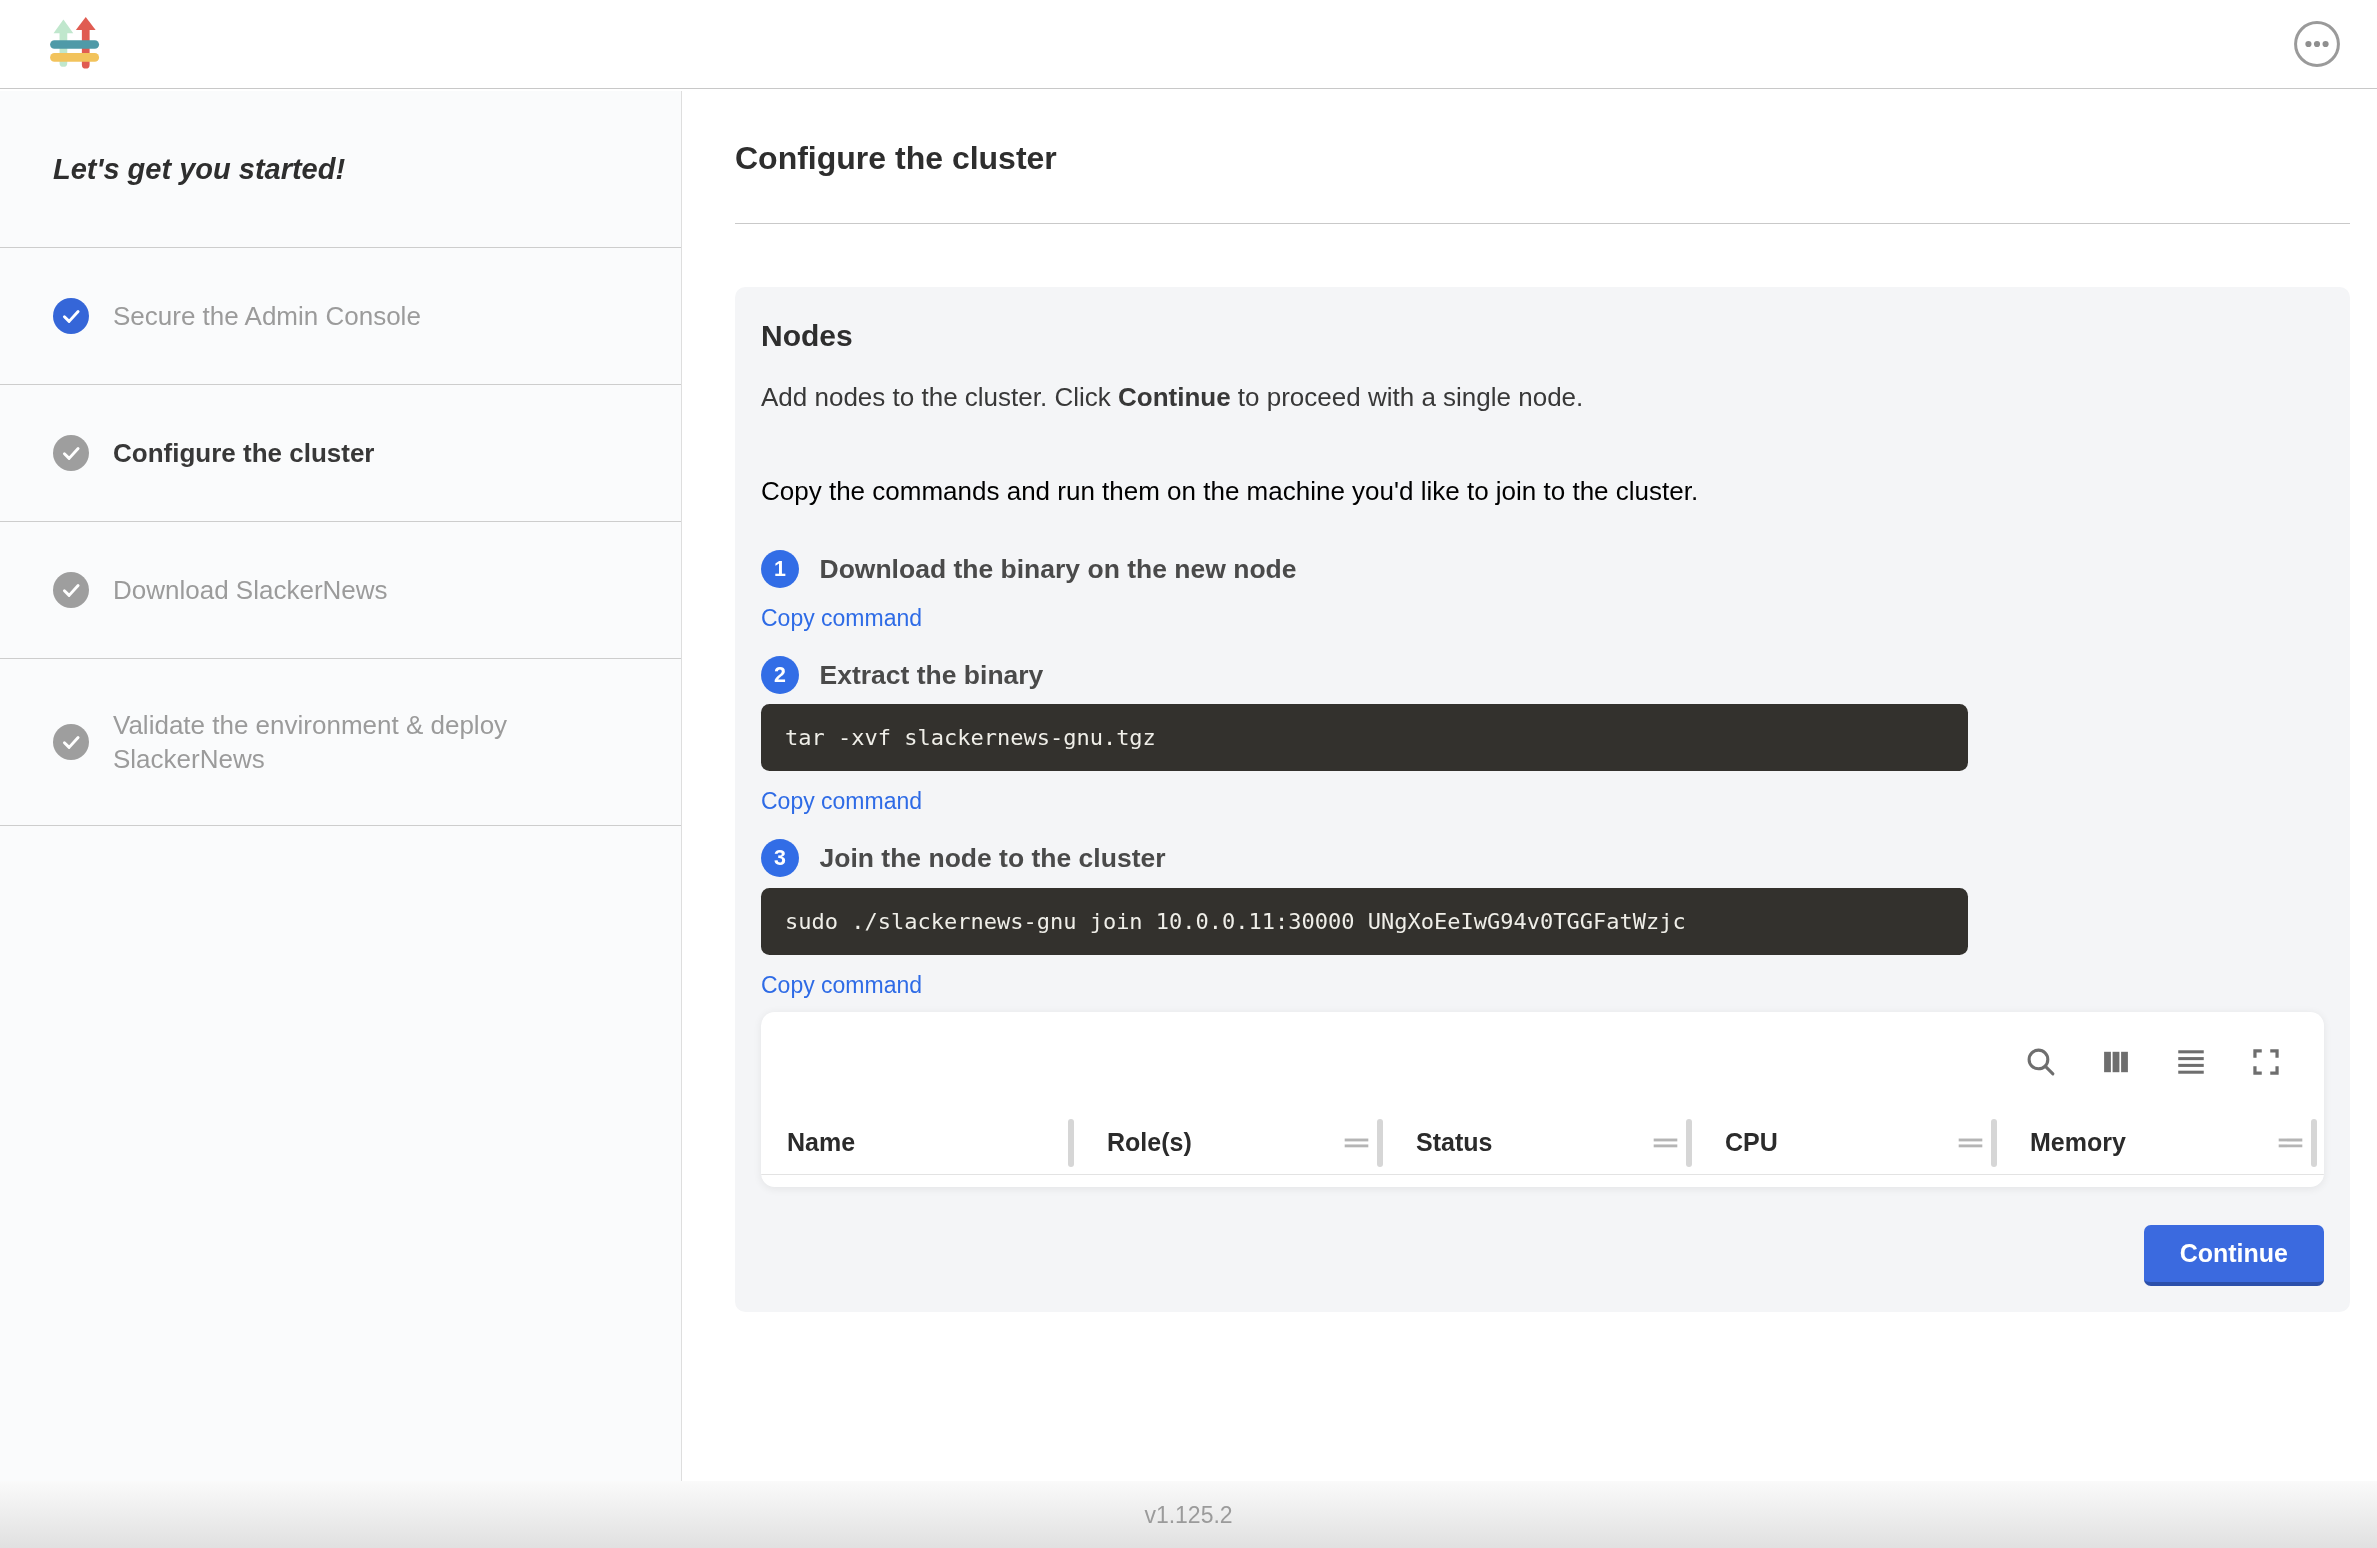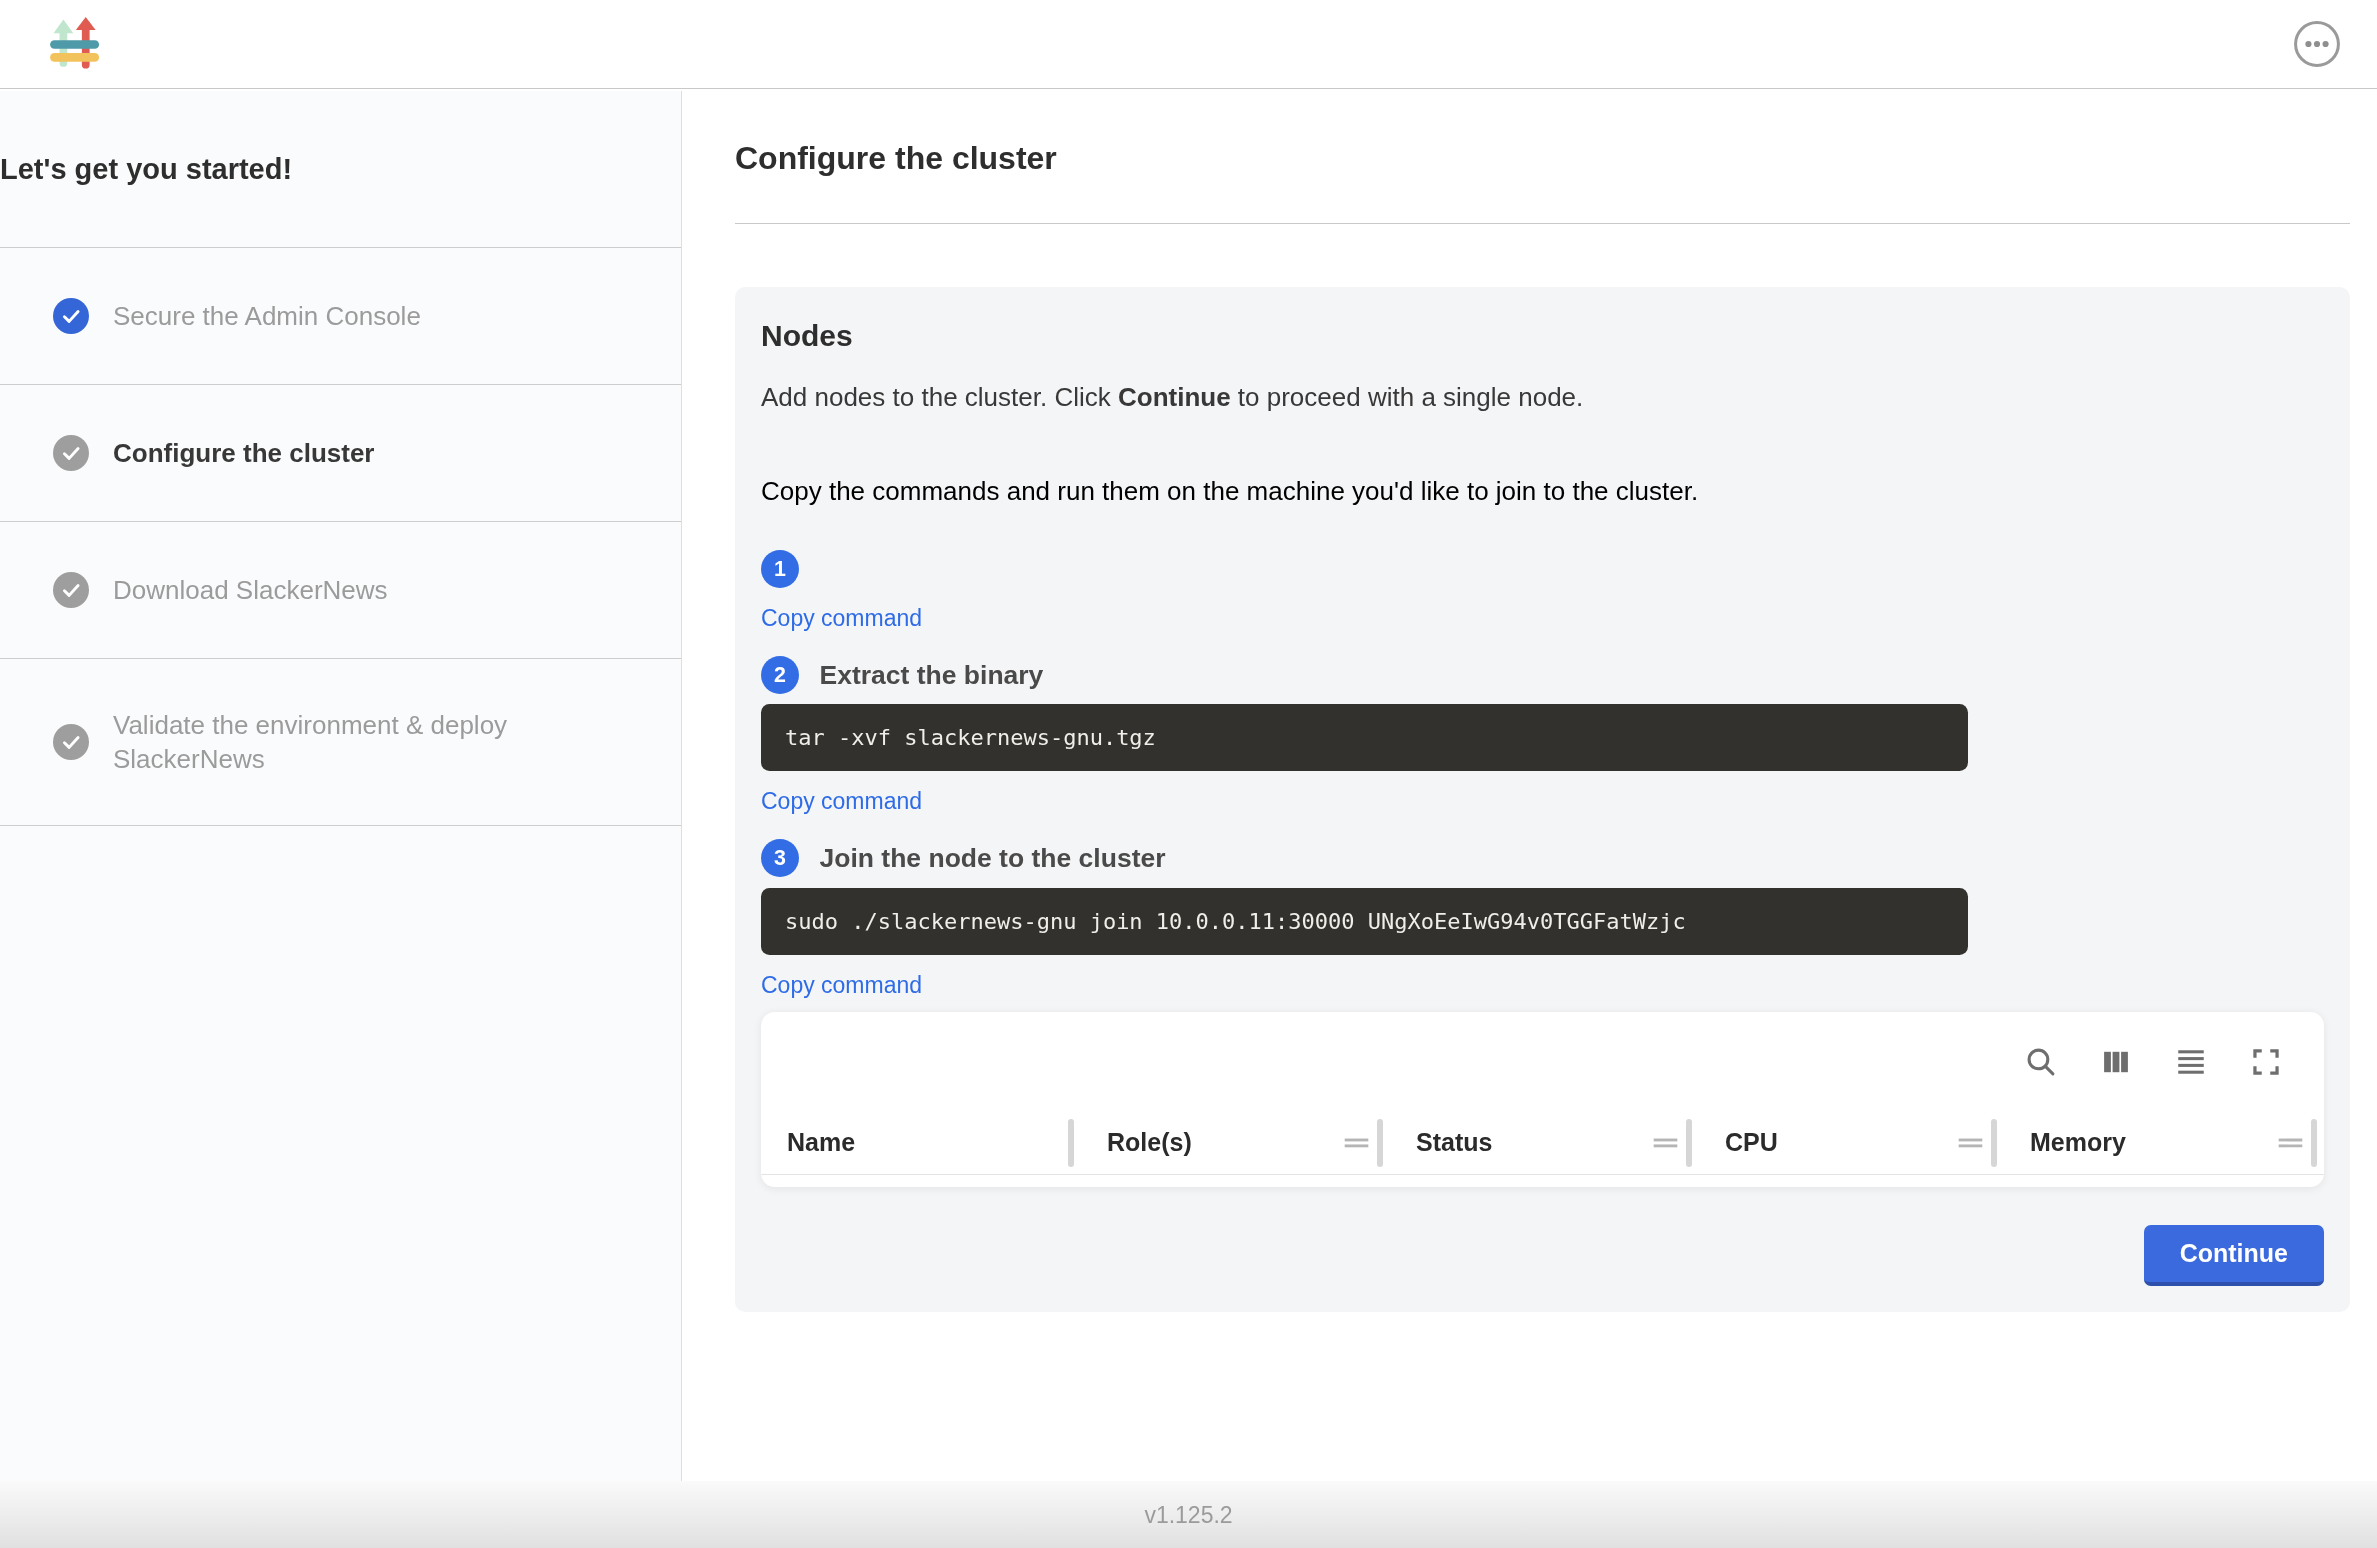--- a/index.html
+++ b/index.html
@@ -9,22 +9,22 @@
   
   .topnav{position:absolute;top:0;left:0;right:0;height:89px;background:#fff;
           border-bottom:1.7px solid #c8c8c8;display:flex;align-items:center;
           justify-content:space-between;padding:0 36px 0 50px;box-sizing:border-box;}
   .logo{width:50px;height:55px;display:block;}
   .menu-btn{background:none;border:none;padding:0;cursor:pointer;line-height:0;}
 
   
   .sidebar{position:absolute;top:91px;left:0;width:682px;bottom:68px;background:#fafbfc;
            border-right:1.7px solid #dedede;box-sizing:border-box;}
-  .sidebar-heading{height:156px;display:flex;align-items:center;
-                   border-bottom:1.7px solid #cdcdcd;font-size:29px;font-weight:bold;color:#2e2e2e;}
+  .sidebar-heading{height:156px;display:flex;align-items:center;padding-left:53px;
+                   border-bottom:1.7px solid #cdcdcd;font-size:29px;font-weight:bold;color:#2e2e2e;font-style:italic;}
   .side-item{display:flex;align-items:center;gap:24px;min-height:137px;
              padding:0 34px 0 53px;border-bottom:1.7px solid #cdcdcd;cursor:pointer;box-sizing:border-box;}
   .side-item.tall{min-height:167px;}
   .side-label{font-size:26px;line-height:34px;color:#9b9b9b;}
   .side-item.active .side-label{color:#383838;font-weight:bold;}
   .side-item.tall .side-label{max-width:427px;}
   .check{width:36px;height:36px;border-radius:50%;flex:0 0 36px;display:flex;
          align-items:center;justify-content:center;}
   .check.done{background:#3566d8;}
   .check.todo{background:#9e9e9e;}
@@ -163,20 +163,21 @@
     <section class="card">
       <h2 class="card-heading">Nodes</h2>
 
       <p class="intro"><span>Add nodes to the cluster. Click </span><b>Continue</b><span> to proceed with a single node.</span></p>
 
       <p class="muted">Copy the commands and run them on the machine you'd like to join to the cluster.</p>
 
       
       <div class="step-header">
         <span class="step-circle">1</span>
+        <span class="step-title">Download the binary on the new node</span>
       </div>
       <a class="copy-link">Copy command</a>
 
       
       <div class="step-header later">
         <span class="step-circle">2</span>
         <span class="step-title">Extract the binary</span>
       </div>
       <div class="codeblock">tar -xvf slackernews-gnu.tgz</div>
       <a class="copy-link">Copy command</a>

